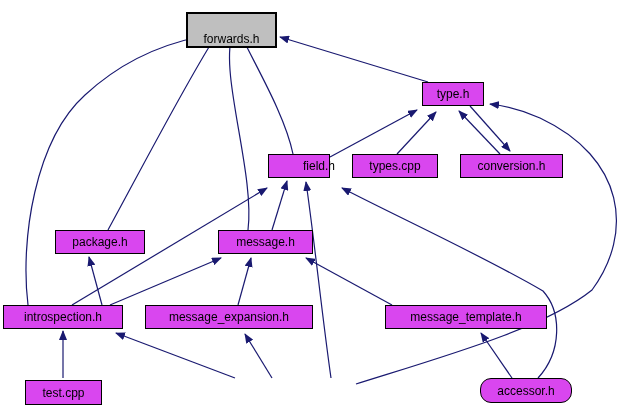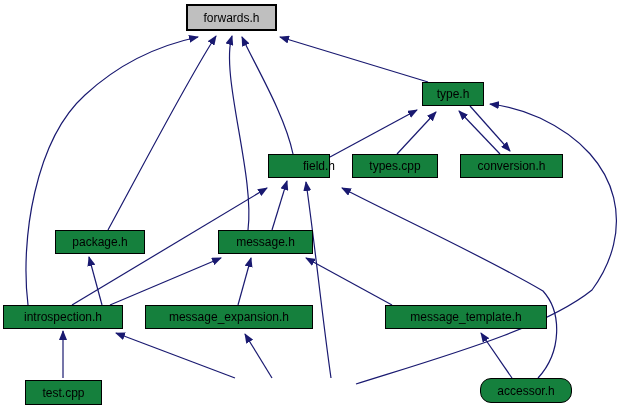--- a/index.html
+++ b/index.html
@@ -18,21 +18,21 @@
   #edge-layer {
     position: absolute;
     left: 0;
     top: 0;
     width: 629px;
     height: 411px;
   }
   .graph-node {
     position: absolute;
     box-sizing: border-box;
-    background: #15803d;
+    background: #d946ef;
     border: 1px solid #000000;
     color: #000000;
     font-size: 12px;
     text-align: center;
     display: flex;
     align-items: center;
     justify-content: center;
     white-space: nowrap;
     cursor: pointer;
   }
@@ -74,21 +74,21 @@
         <path d="M 110 305 L 221 258" class="edge-path" stroke="#191970" marker-end="url(#arrowhead)"></path>
         <path d="M 238 305 L 251 258" class="edge-path" stroke="#191970" marker-end="url(#arrowhead)"></path>
         <path d="M 392 305 L 306 258" class="edge-path" stroke="#191970" marker-end="url(#arrowhead)"></path>
         <path d="M 512 378 L 481 333" class="edge-path" stroke="#191970" marker-end="url(#arrowhead)"></path>
         <path d="M 272 378 L 245 334" class="edge-path" stroke="#191970" marker-end="url(#arrowhead)"></path>
         <path d="M 235 378 L 116 333" class="edge-path" stroke="#191970" marker-end="url(#arrowhead)"></path>
         <path d="M 63 378 L 63 331" class="edge-path" stroke="#191970" marker-end="url(#arrowhead)"></path>
       </g>
   </svg>
 
-<div class="graph-node highlighted" style="left: 186px; top: 4px; width: 91px; height: 27px;">
+<div class="graph-node highlighted" style="left: 186px; top: 12px; width: 91px; height: 36px; align-items: flex-end;">
       <span>forwards.h</span>
     </div>
     <div class="graph-node" style="left: 422px; top: 82px; width: 62px; height: 24px;">
       <span>type.h</span>
     </div>
     <div class="graph-node" style="left: 268px; top: 154px; width: 62px; height: 24px; padding-left: 40px;">
       <span>field.h</span>
     </div>
     <div class="graph-node" style="left: 352px; top: 154px; width: 86px; height: 24px;">
       <span>types.cpp</span>

